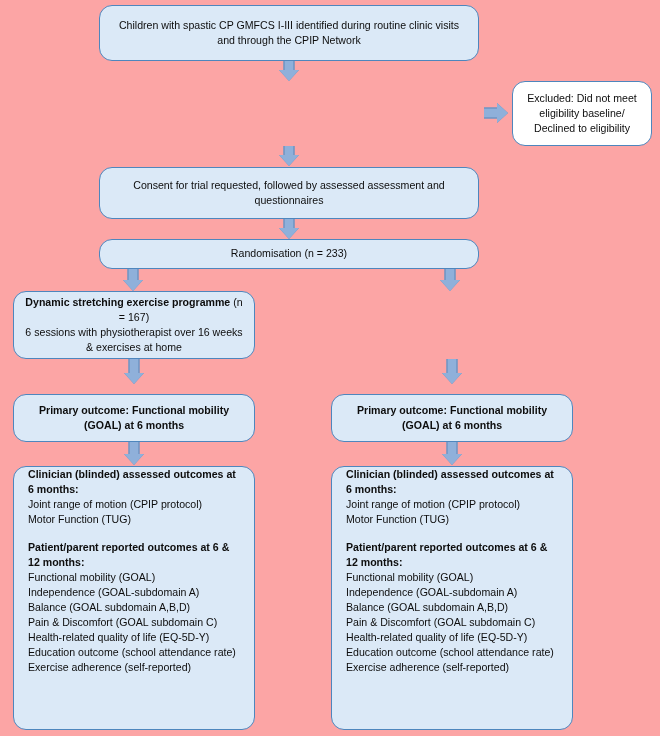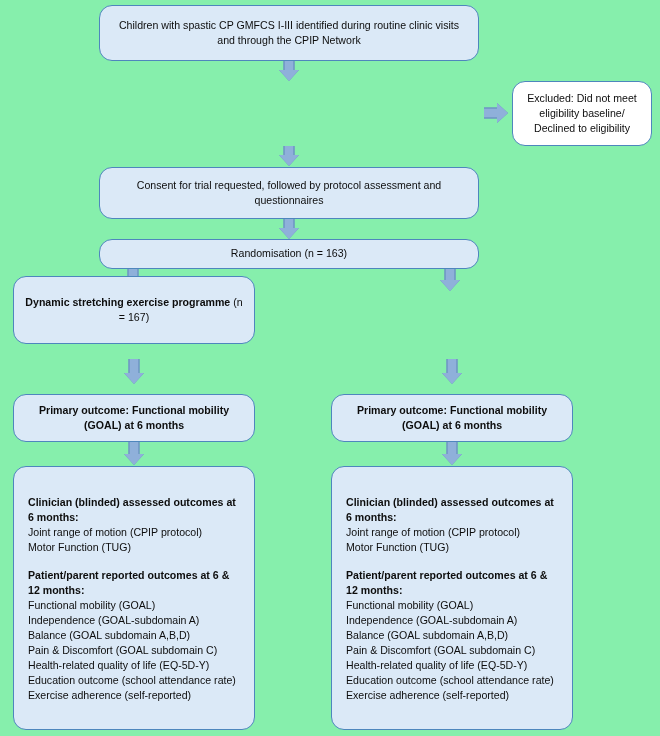--- a/index.html
+++ b/index.html
@@ -8,21 +8,21 @@
     padding: 0;
     background: #ffffff;
   }
   body {
     font-family: "Liberation Sans", sans-serif;
   }
   #flowchart {
     position: relative;
     width: 660px;
     height: 736px;
-    background: #86efac;
+    background: #fca5a5;
     overflow: hidden;
   }
   .box {
     position: absolute;
     box-sizing: border-box;
     background: #dbe9f7;
     border: 1.3px solid #4e86bd;
     border-radius: 13px;
     color: #0d0d0d;
     font-size: 10.6px;
@@ -34,21 +34,21 @@
     align-items: center;
     padding: 6px 10px;
   }
   .box.white {
     background: #ffffff;
   }
   .box.left-align {
     text-align: left;
     align-items: flex-start;
     justify-content: flex-start;
-    padding: 28px 14px 10px 14px;
+    padding: 0 14px 10px 14px;
   }
   .box p {
     margin: 0;
   }
   .hdr {
     font-weight: bold;
   }
   .gap {
     height: 13px;
   }
@@ -136,45 +136,46 @@
     <p class="line">eligibility baseline/</p>
     <p class="line">Declined to eligibility</p>
   </div>
 
   <div class="arrow-down" style="left:289px; top:146px;">
     <div class="shaft" style="height:9px;"></div>
     <div class="head" style="top:9px;"></div>
   </div>
 
   <div class="box" style="left:99px; top:167px; width:380px; height:52px;">
-    <p class="line">Consent for trial requested, followed by protocol assessment and questionnaires</p>
+    <p class="line">Consent for trial requested, followed by assessed assessment and questionnaires</p>
   </div>
 
   <div class="arrow-down" style="left:289px; top:219px;">
     <div class="shaft" style="height:9px;"></div>
     <div class="head" style="top:9px;"></div>
   </div>
 
   <div class="box" style="left:99px; top:239px; width:380px; height:30px;">
-    <p class="line">Randomisation (n = 163)</p>
+    <p class="line">Randomisation (n = 233)</p>
   </div>
 
   <div class="arrow-down" style="left:133px; top:269px;">
     <div class="shaft" style="height:11px;"></div>
     <div class="head" style="top:11px;"></div>
   </div>
   <div class="arrow-down" style="left:450px; top:269px;">
     <div class="shaft" style="height:11px;"></div>
     <div class="head" style="top:11px;"></div>
   </div>
 
-  <div class="box" style="left:13px; top:276px; width:242px; height:68px;">
+  <div class="box" style="left:13px; top:291px; width:242px; height:68px;">
     <p class="line">
       <span class="hdr">Dynamic stretching exercise programme</span><span> (n = 167)</span>
     </p>
+    <p class="line">6 sessions with physiotherapist over 16 weeks &amp; exercises at home</p>
   </div>
 
 
   <div class="arrow-down" style="left:134px; top:359px;">
     <div class="shaft" style="height:14px;"></div>
     <div class="head" style="top:14px;"></div>
   </div>
   <div class="arrow-down" style="left:452px; top:359px;">
     <div class="shaft" style="height:14px;"></div>
     <div class="head" style="top:14px;"></div>

